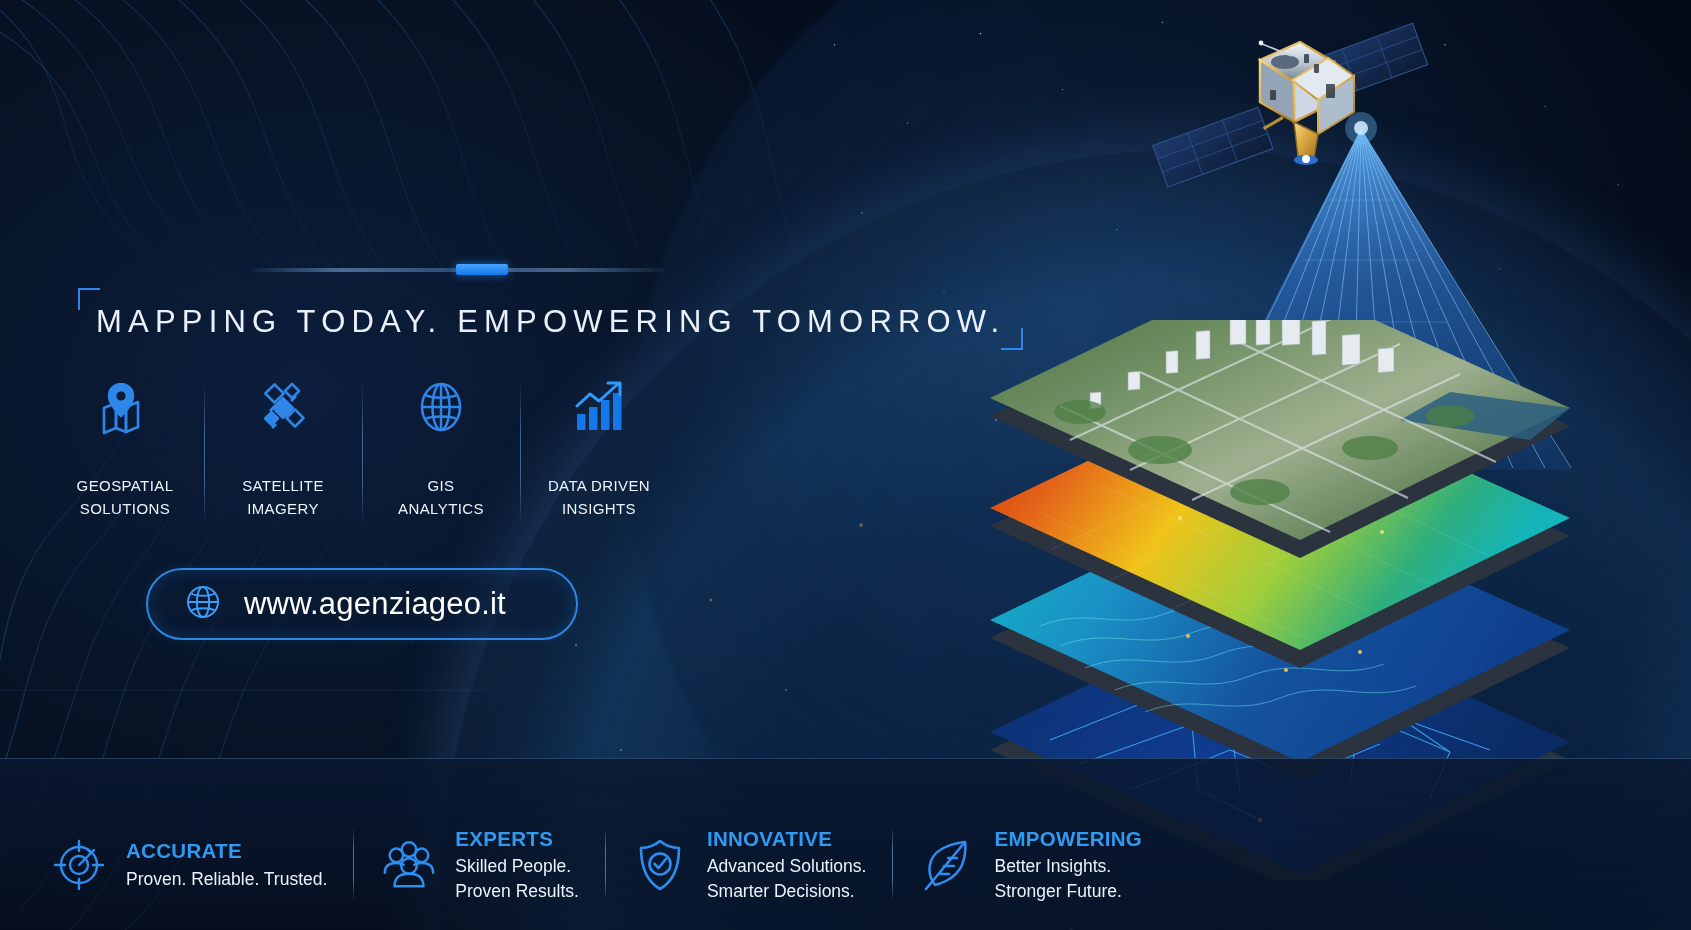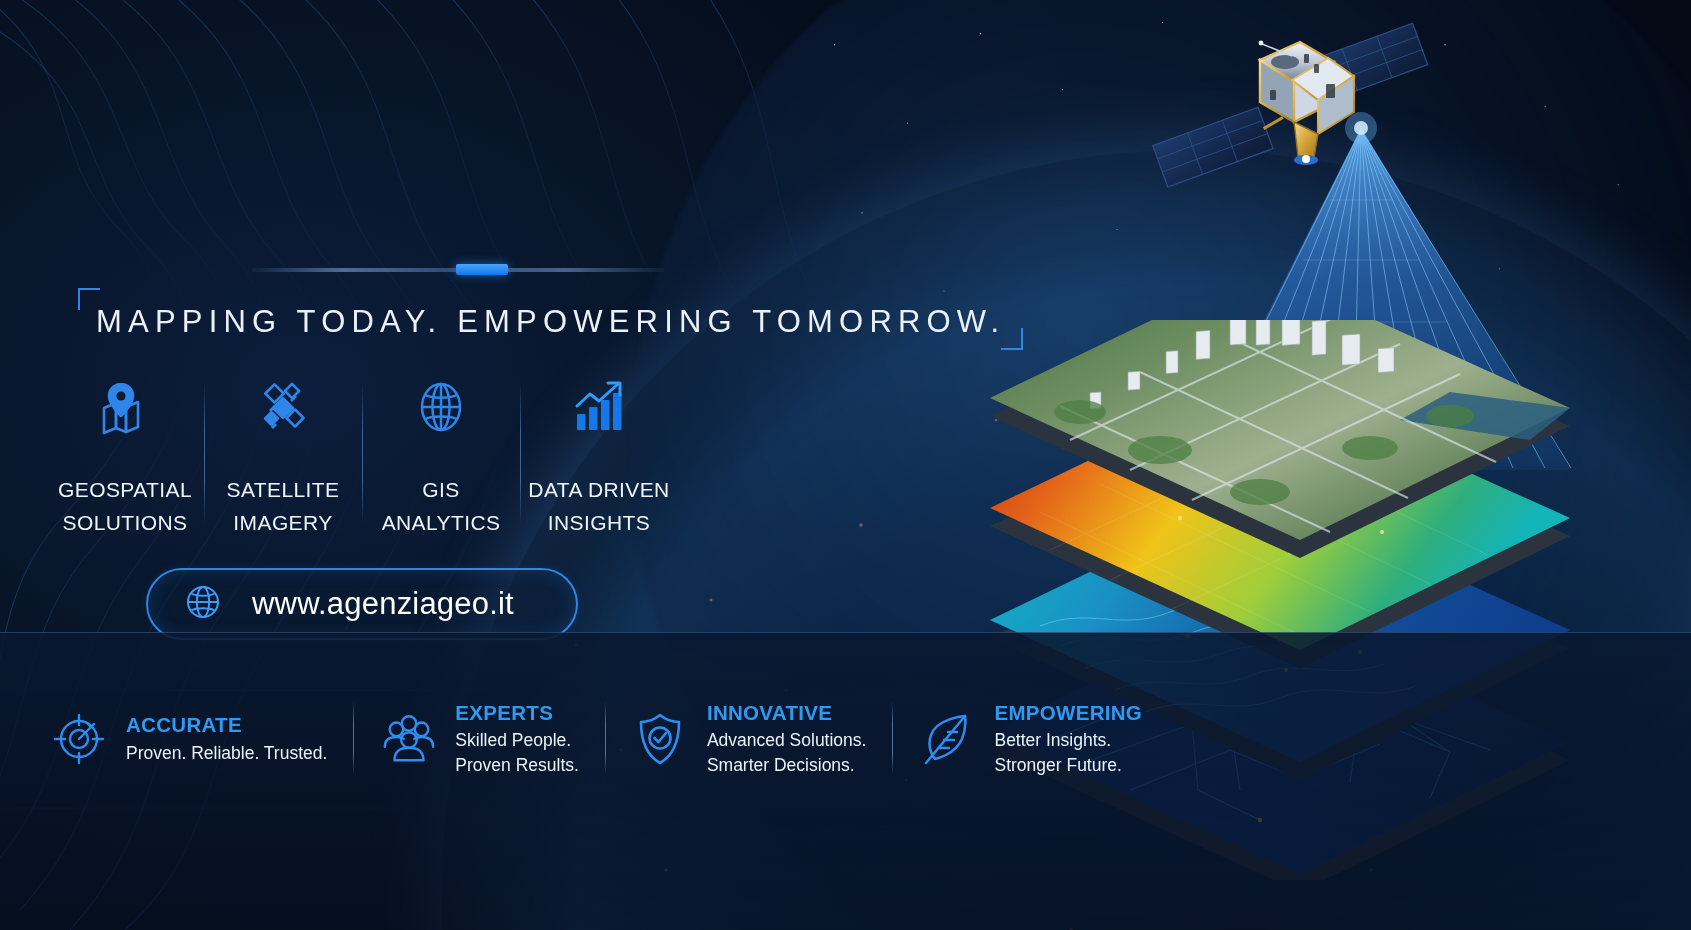--- a/index.html
+++ b/index.html
@@ -154,39 +154,39 @@
   }
   .feature + .feature::before {
     content: "";
     position: absolute; left: 0; top: 4px; width: 1px; height: 142px;
     background: linear-gradient(180deg, rgba(80,130,190,0) 0%, rgba(110,160,220,0.55) 35%,
                 rgba(110,160,220,0.55) 70%, rgba(80,130,190,0) 100%);
   }
   .feature-icon { height: 62px; display: flex; align-items: center; justify-content: center; }
   .feature-label {
     margin-top: 34px;
-    font-size: 21px; color: #eef4fb; text-align: center;
+    font-size: 15px; color: #eef4fb; text-align: center;
     line-height: 1.55; letter-spacing: 0.4px; white-space: pre-line;
   }
 
   
   .url-pill {
     position: absolute; left: 146px; top: 568px;
     width: 432px; height: 72px;
     border: 2px solid #2e86e6; border-radius: 36px;
     display: flex; align-items: center; gap: 22px;
     padding-left: 36px;
     background: rgba(10,28,56,0.35);
     box-shadow: 0 0 18px rgba(40,130,230,0.22) inset, 0 0 10px rgba(40,130,230,0.12);
   }
-  .url-text { font-size: 31px; color: #ffffff; letter-spacing: 0.2px; margin-left: 8px; }
+  .url-text { font-size: 31px; color: #ffffff; letter-spacing: 0.2px; }
 
   
   .bottom-bar {
-    position: absolute; left: 0; bottom: 0; width: 1691px; height: 298px;
+    position: absolute; left: 0; bottom: 0; width: 1691px; height: 172px;
     background: linear-gradient(180deg, rgba(9,24,48,0.88) 0%, rgba(7,19,40,0.80) 55%, rgba(6,15,32,0.70) 100%);
     border-top: 1px solid rgba(90,145,210,0.35);
   }
   .bottom-items {
     position: absolute; left: 24px; top: 60px;
     display: flex; align-items: flex-start;
   }
   .bi {
     position: relative;
     display: flex; align-items: center; gap: 18px;

